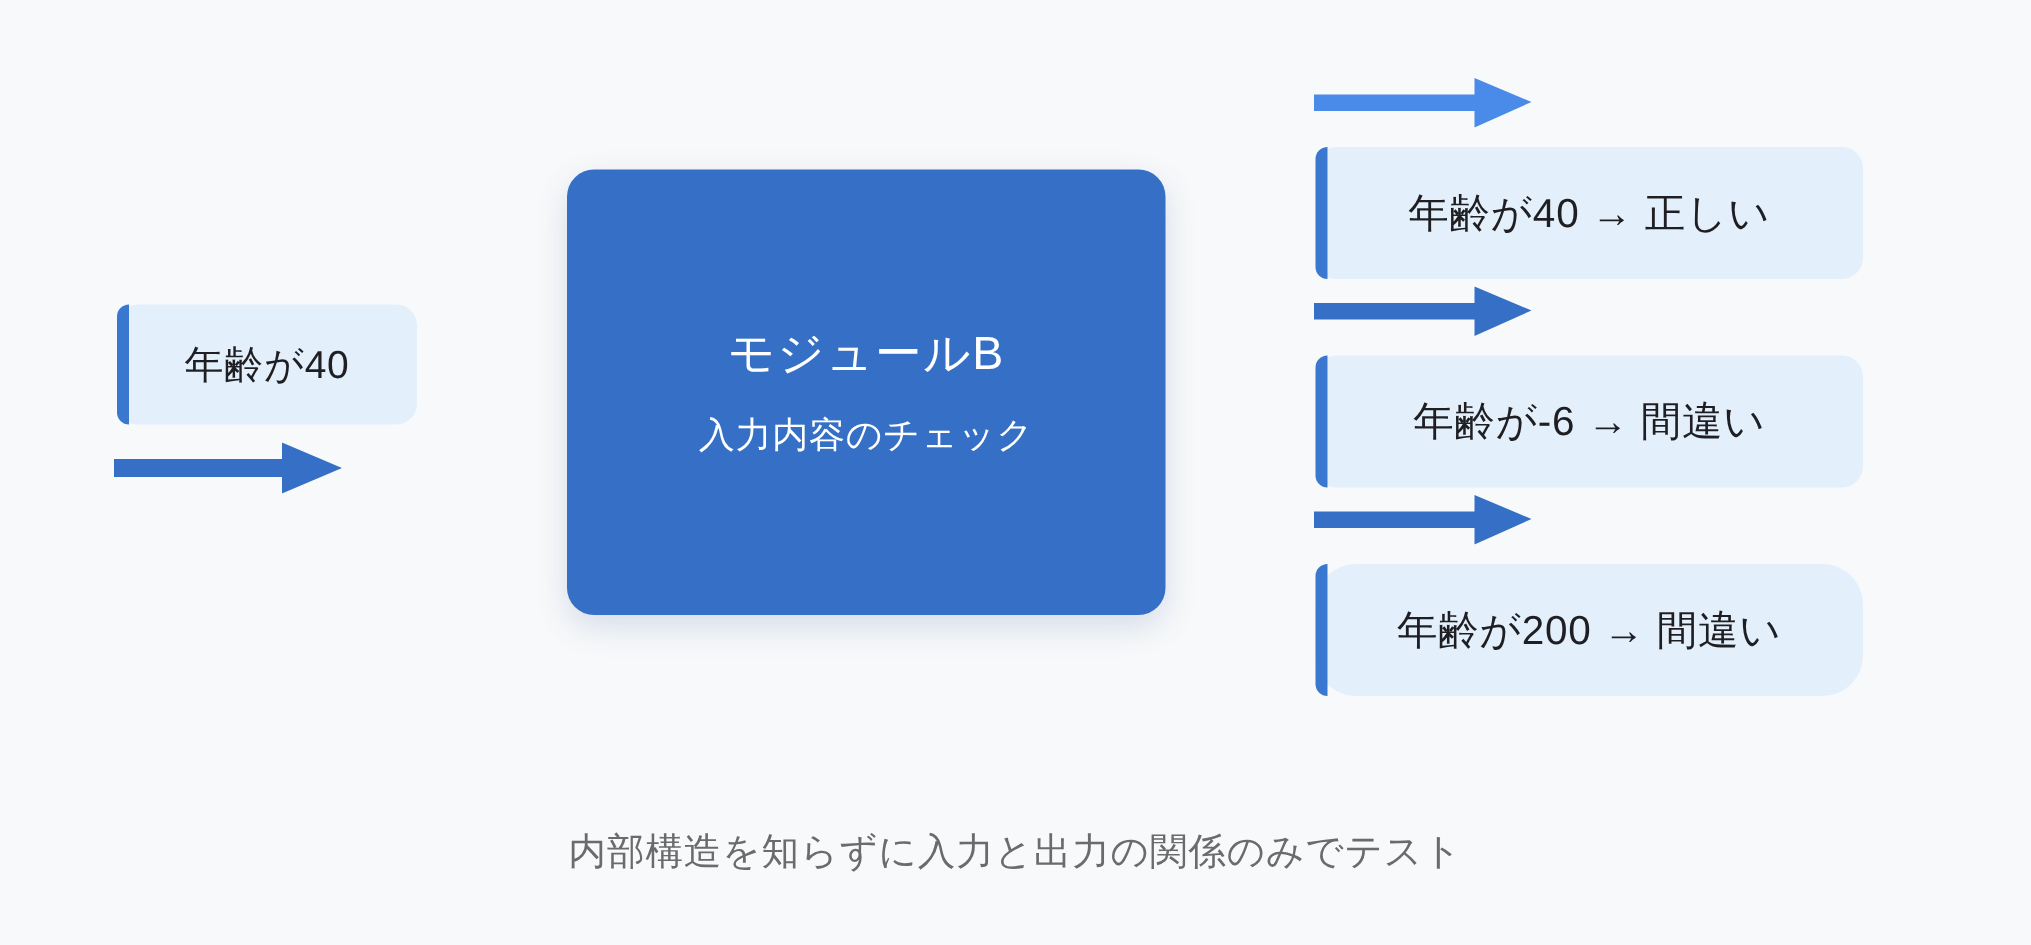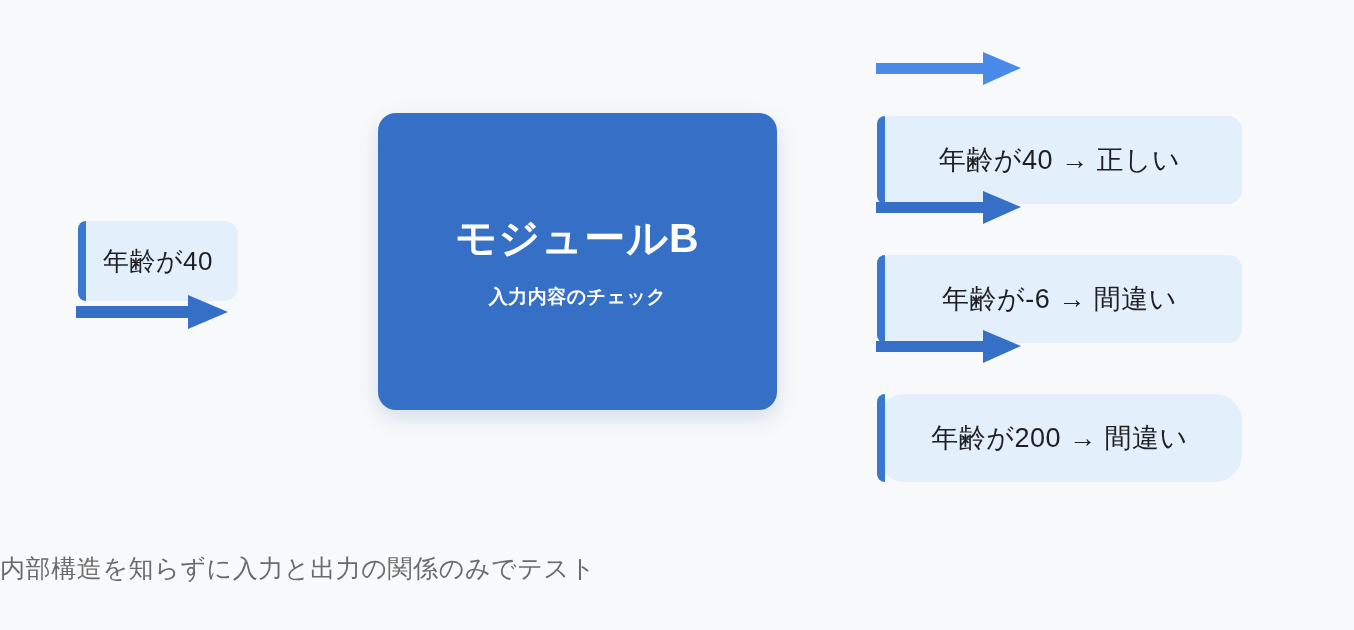--- a/index.html
+++ b/index.html
@@ -21,21 +21,20 @@
 
   
   .pill {
     position: absolute;
     background: #e3f0fb;
     border-radius: 14px;
     box-sizing: border-box;
     display: flex;
     align-items: center;
     justify-content: center;
-    margin-top: 18px;
   }
   .pill .accent {
     position: absolute;
     left: 0;
     top: 0;
     bottom: 0;
     width: 8px;
     border-radius: 14px 0 0 14px;
     background: #3a78d0;
   }
@@ -43,21 +42,21 @@
     position: relative;
     color: #1f1f23;
     white-space: pre;
     line-height: 1;
   }
 
   
   #input-pill {
     left: 78px;
     top: 203px;
-    width: 160px;
+    width: 200px;
     height: 80px;
   }
   #input-pill .pill-text {
     font-size: 26px;
     letter-spacing: 0.5px;
   }
 
   
   .out-pill {
     left: 877px;
@@ -82,49 +81,49 @@
     background: #3570c6;
     border-radius: 18px;
     box-shadow: 0 8px 22px rgba(40, 80, 150, 0.16);
     display: flex;
     flex-direction: column;
     align-items: center;
     justify-content: center;
     color: #ffffff;
   }
   #module-title {
-    font-size: 41px;
-    font-weight: bold;
+    font-size: 31px;
+    font-weight: normal;
     letter-spacing: 1px;
     line-height: 1;
   }
   #module-subtitle {
-    font-size: 19px;
-    font-weight: bold;
+    font-size: 24px;
+    font-weight: normal;
     letter-spacing: 0.5px;
     line-height: 1;
     margin-top: 28px;
   }
 
   
   .arrow {
     position: absolute;
   }
   #arrow-input  { left: 76px;  top: 295px; }
   #arrow-out-0  { left: 876px; top: 52px;  }
   #arrow-out-1  { left: 876px; top: 191px; }
   #arrow-out-2  { left: 876px; top: 330px; }
 
   
   #caption {
     position: absolute;
     left: 0;
     right: 0;
     top: 556px;
-    text-align: left;
+    text-align: center;
     font-size: 25px;
     color: #6b6b6b;
     letter-spacing: 0.6px;
     line-height: 1;
   }
 </style>
 </head>
 <body>
 
 <div class="canvas">

